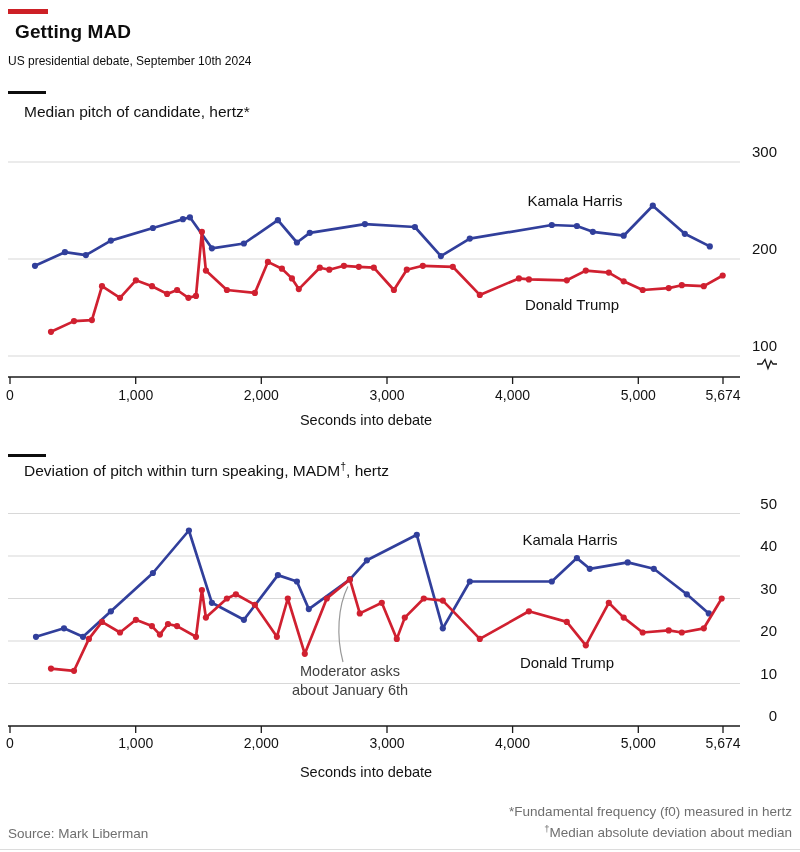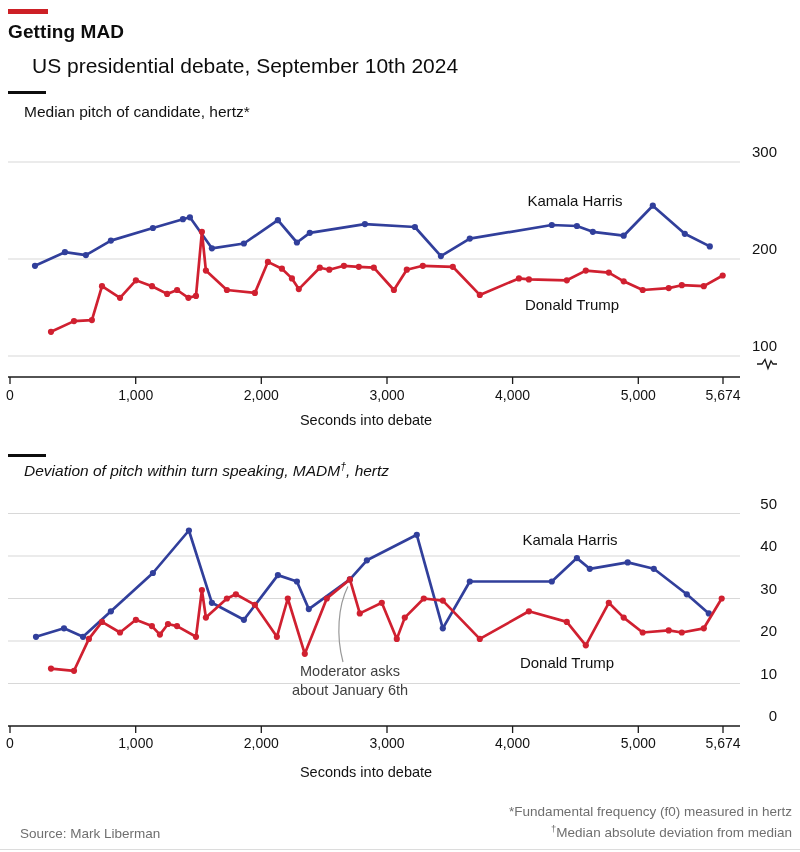--- a/index.html
+++ b/index.html
@@ -2,34 +2,34 @@
 <html><head>
 <meta charset="utf-8">
 <style>
   html,body{margin:0;padding:0;}
   body{
     width:800px;height:852px;background:#ffffff;position:relative;
     font-family:"Liberation Sans",sans-serif;color:#0d0d0d;overflow:hidden;
   }
   .abs{position:absolute;}
   .tag{left:8px;top:9px;width:40px;height:5px;background:#cd2026;}
-  .title{left:8px;top:21px;font-size:19px;font-weight:bold;letter-spacing:.1px;}
-  .subtitle{left:8px;top:54px;font-size:21px;margin-left:24px;}
+  .title{left:15px;top:21px;font-size:19px;font-weight:bold;letter-spacing:.1px;}
+  .subtitle{left:8px;top:54px;font-size:12px;}
   .rule{width:38px;height:2.5px;background:#0d0d0d;left:8px;}
   .rule1{top:91px;}
   .rule2{top:454px;}
   .panel-title{left:24px;font-size:15.5px;color:#111;}
   .panel-title-1{top:103px;}
-  .panel-title-2{top:462px;font-style:italic;}
+  .panel-title-2{top:462px;}
   .panel-title sup{font-size:10.5px;vertical-align:super;line-height:0;}
   svg.chart{left:0;display:block;}
   #chart1-svg{top:130px;}
   #chart2-svg{top:490px;}
   .foot{font-size:13.5px;color:#6f6f6f;}
-  .source{left:20px;top:826px;text-align:center;}
+  .source{left:8px;top:826px;text-align:center;}
   .fn{right:8px;text-align:left;}
   .fn1{top:804px;}
   .fn2{top:825px;}
   .fn sup{font-size:9.5px;vertical-align:super;line-height:0;}
   .bottom-hairline{left:0;top:849px;width:800px;height:1px;background:#dcdcdc;}
 </style>
 </head>
 <body>
 
 <div class="abs tag"></div>
@@ -227,15 +227,15 @@
     <circle cx="681.8" cy="142.5" r="3.1" fill="#d02030"></circle>
     <circle cx="703.8" cy="138.3" r="3.1" fill="#d02030"></circle>
     <circle cx="721.7" cy="108.5" r="3.1" fill="#d02030"></circle>
     <text x="567" y="178" text-anchor="middle" font-size="15" fill="#121212">Donald Trump</text>
     <path d="M 343 172 C 336 146 338 116 347.9 96.4" fill="none" stroke="#999999" stroke-width="1.2"></path>
     <text x="350" y="186" text-anchor="middle" font-size="14.5" fill="#404040">Moderator asks</text>
     <text x="350" y="205" text-anchor="middle" font-size="14.5" fill="#404040">about January 6th</text>
   </svg>
 
 <div class="abs foot fn fn1">*Fundamental frequency (f0) measured in hertz</div>
-<div class="abs foot fn fn2"><sup>†</sup><span>Median absolute deviation from median</span></div>
+<div class="abs foot fn fn2"><sup>†</sup><span>Median absolute deviation about median</span></div>
 <div class="abs foot source">Source: Mark Liberman</div>
 <div class="abs bottom-hairline"></div>
 
 </body></html>

